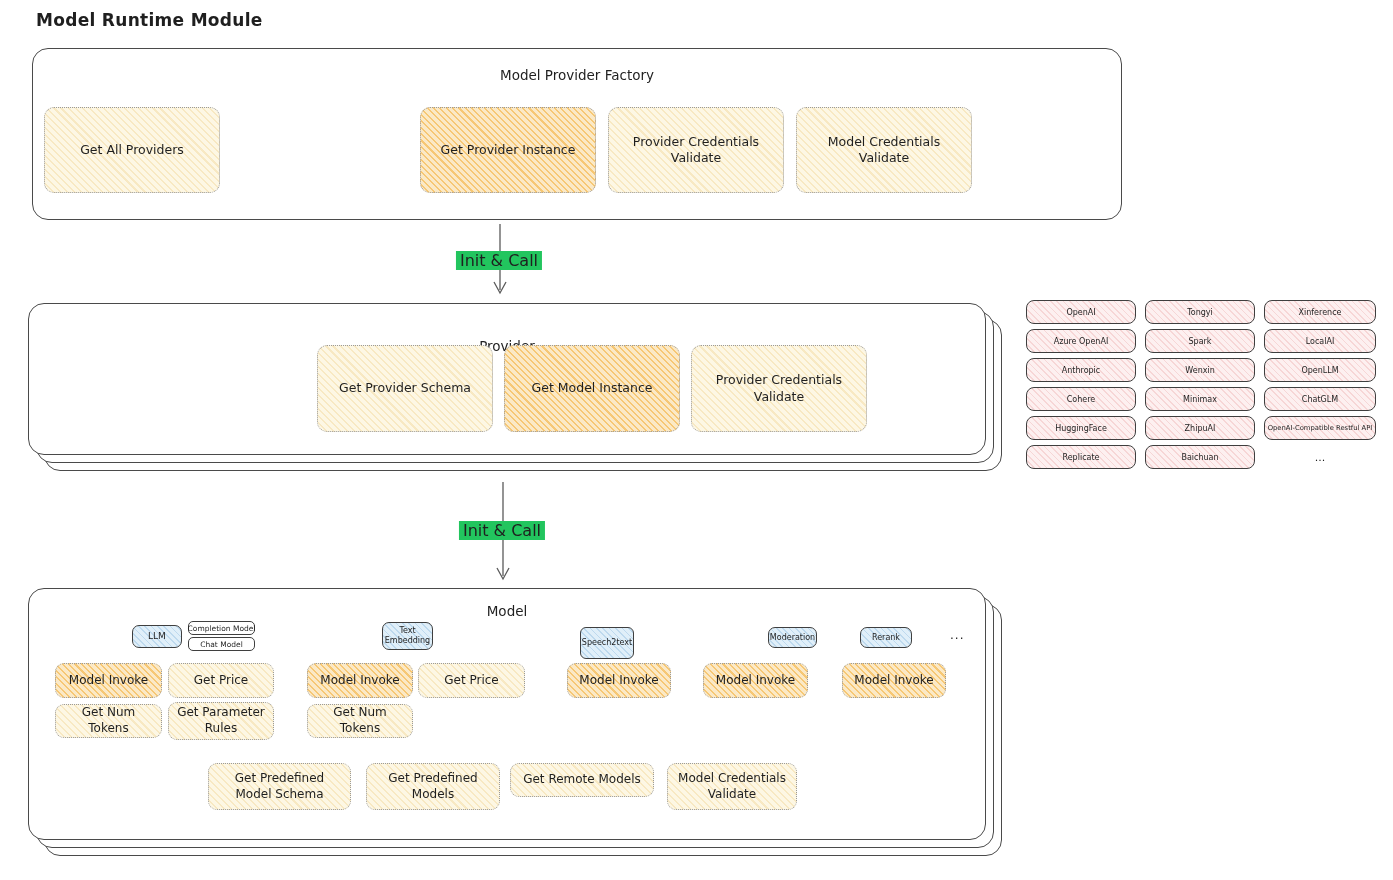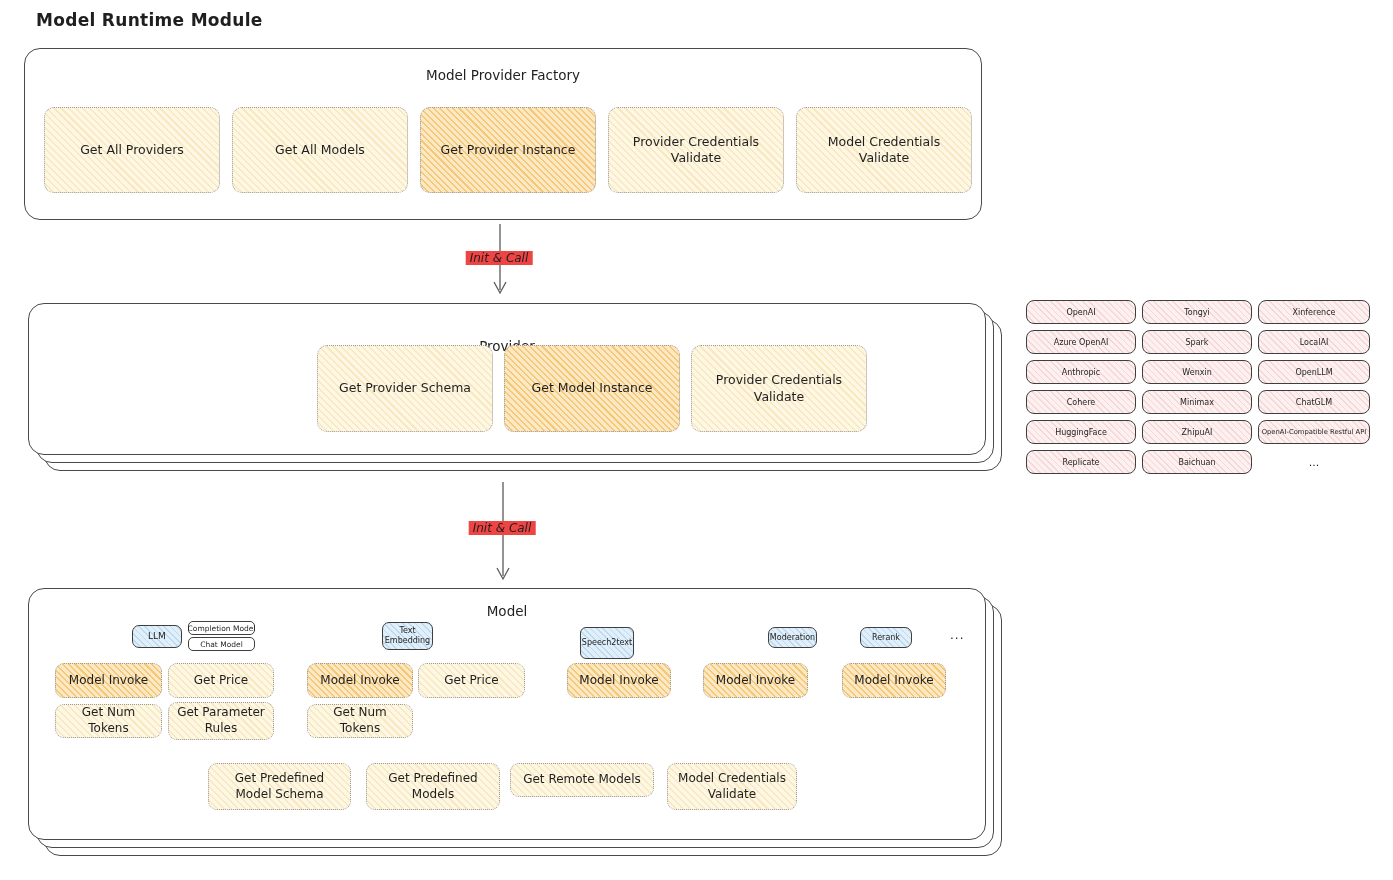--- a/index.html
+++ b/index.html
@@ -14,45 +14,44 @@
   .node-sm{font-size:12px;border-radius:9px;}
   .hatch-yellow{background-color:#fdf7e4;
     background-image:repeating-linear-gradient(45deg,rgba(233,196,106,.28) 0,rgba(233,196,106,.28) 1.5px,transparent 1.5px,transparent 5px);}
   .hatch-orange{background-color:#fbe9c6;
     background-image:repeating-linear-gradient(45deg,rgba(242,166,35,.5) 0,rgba(242,166,35,.5) 1.5px,transparent 1.5px,transparent 4.5px);}
   .hatch-pink{background-color:#fdf0f0;
     background-image:repeating-linear-gradient(45deg,rgba(224,122,122,.22) 0,rgba(224,122,122,.22) 1.2px,transparent 1.2px,transparent 4.5px);}
   .hatch-blue{background-color:#e0eff9;
     background-image:repeating-linear-gradient(45deg,rgba(88,153,205,.25) 0,rgba(88,153,205,.25) 1.2px,transparent 1.2px,transparent 4.5px);}
   .grid{position:absolute;left:1026px;top:300px;display:grid;
-        grid-template-columns:110px 110px 112px;grid-auto-rows:24px;column-gap:9px;row-gap:5px;gap:6px;}
+        grid-template-columns:110px 110px 112px;grid-auto-rows:24px;column-gap:9px;row-gap:5px;}
   .chip{border:1.3px solid #3f3f3f;border-radius:8px;display:flex;align-items:center;justify-content:center;
         font-size:8px;box-sizing:border-box;white-space:nowrap;}
   .chip-xs{font-size:6.8px;}
   .chip-plain{border:none;background:none;font-size:11px;display:flex;align-items:center;justify-content:center;}
   .tab{position:absolute;border:1.3px solid #3f3f3f;border-radius:7px;display:flex;align-items:center;
        justify-content:center;text-align:center;font-size:8px;line-height:1.25;box-sizing:border-box;padding:1px 3px;}
   .minibox{position:absolute;border:1.1px solid #3f3f3f;border-radius:5px;background:#fff;display:flex;
        align-items:center;justify-content:center;font-size:7.5px;box-sizing:border-box;white-space:nowrap;}
   .ellipsis{position:absolute;font-size:12px;letter-spacing:1px;}
   .arrow{position:absolute;}
-  .arrow-label{position:absolute;transform:translateX(-50%);background:#ef4444;font-size:12px;padding:0 4px;white-space:nowrap;font-style:italic;}
+  .arrow-label{position:absolute;transform:translateX(-50%);background:#22c55e;font-size:16px;padding:0 4px;white-space:nowrap;}
 </style>
 </head>
 <body>
 
 <div class="canvas">
 
   <div class="page-title">Model Runtime Module</div>
 
-  <div class="card" style="left:24px;top:48px;width:958px;height:172px;padding-left:38px;">
+  <div class="card" style="left:32px;top:48px;width:1090px;height:172px;padding-left:38px;">
     <div class="card-title" style="top:18px;">Model Provider Factory</div>
   </div>
   <div class="node hatch-yellow" style="left:44px;top:107px;width:176px;height:86px;">Get All Providers</div>
-  <div class="node hatch-yellow" style="left:232px;top:107px;width:176px;height:86px;">Get All Models</div>
   <div class="node hatch-orange" style="left:420px;top:107px;width:176px;height:86px;">Get Provider Instance</div>
   <div class="node hatch-yellow" style="left:608px;top:107px;width:176px;height:86px;">Provider Credentials Validate</div>
   <div class="node hatch-yellow" style="left:796px;top:107px;width:176px;height:86px;">Model Credentials Validate</div>
 
   <svg class="arrow" style="left:492px;top:224px;" width="16" height="72">
     <line x1="8" y1="0" x2="8" y2="66" stroke="#5a5a5a" stroke-width="1.3"></line>
     <polyline points="2,58 8,69 14,58" fill="none" stroke="#5a5a5a" stroke-width="1.3"></polyline>
   </svg>
   <div class="arrow-label" style="left:499px;top:251px;">Init &amp; Call</div>
 

